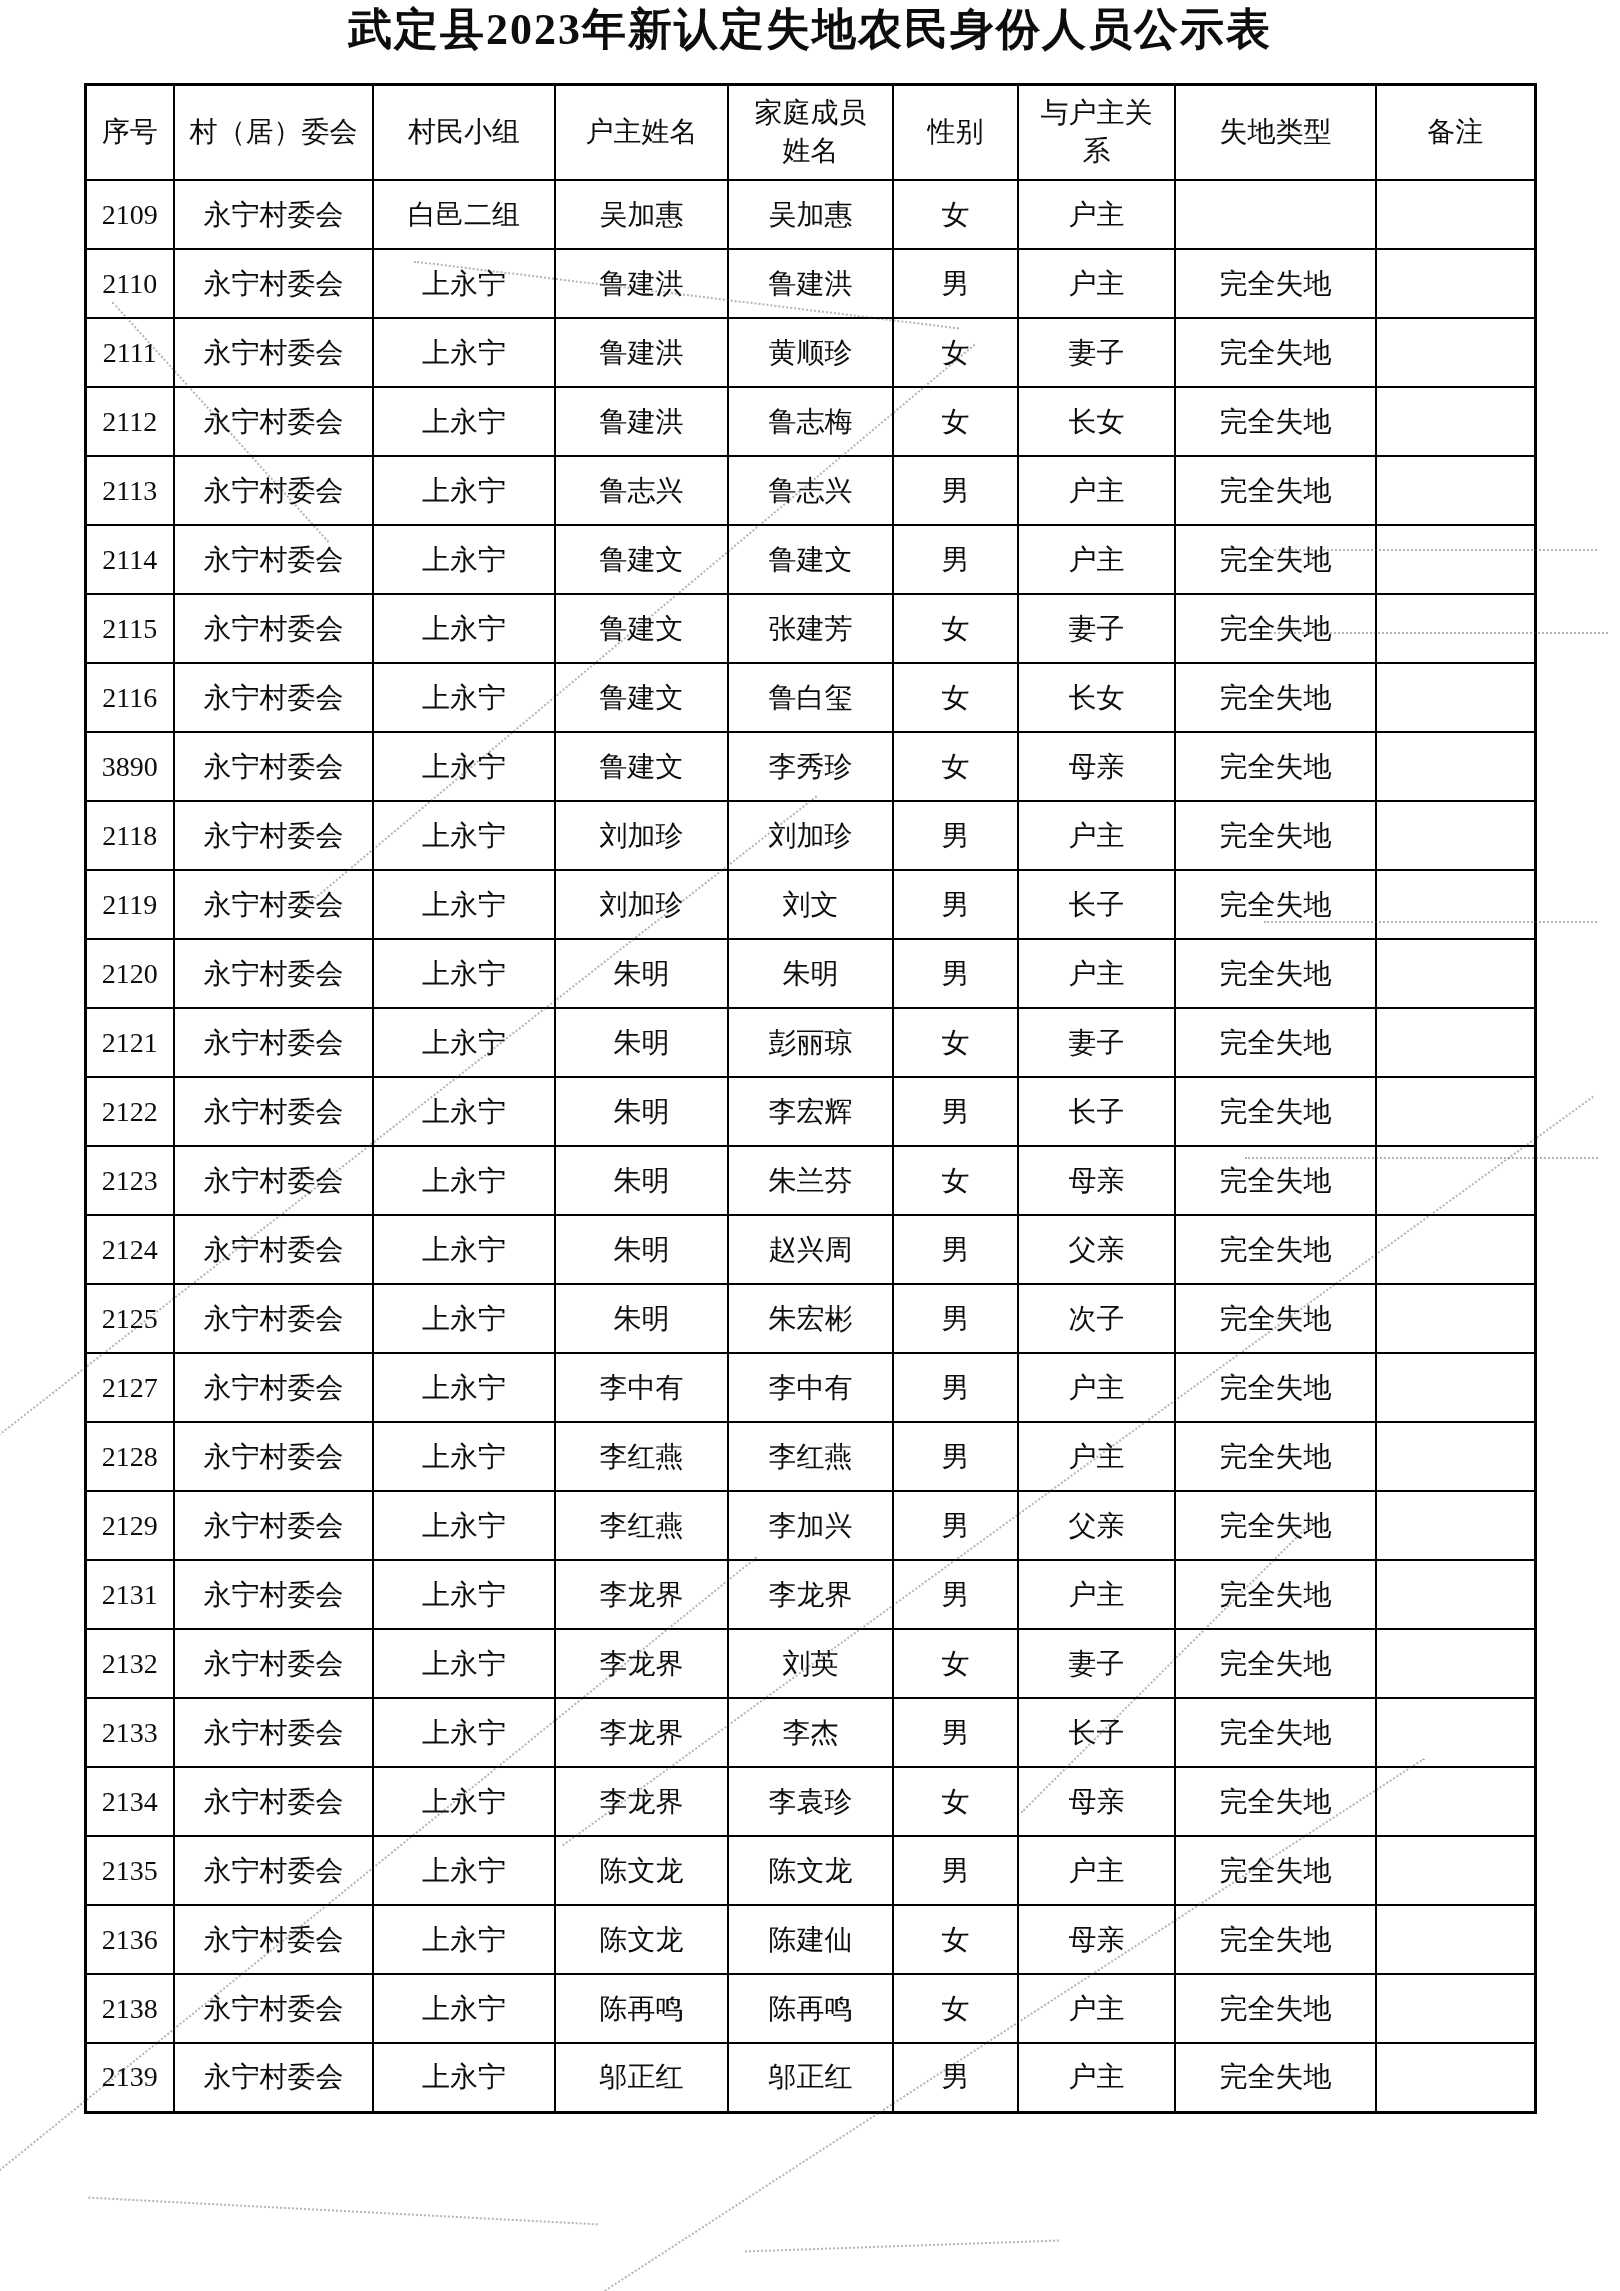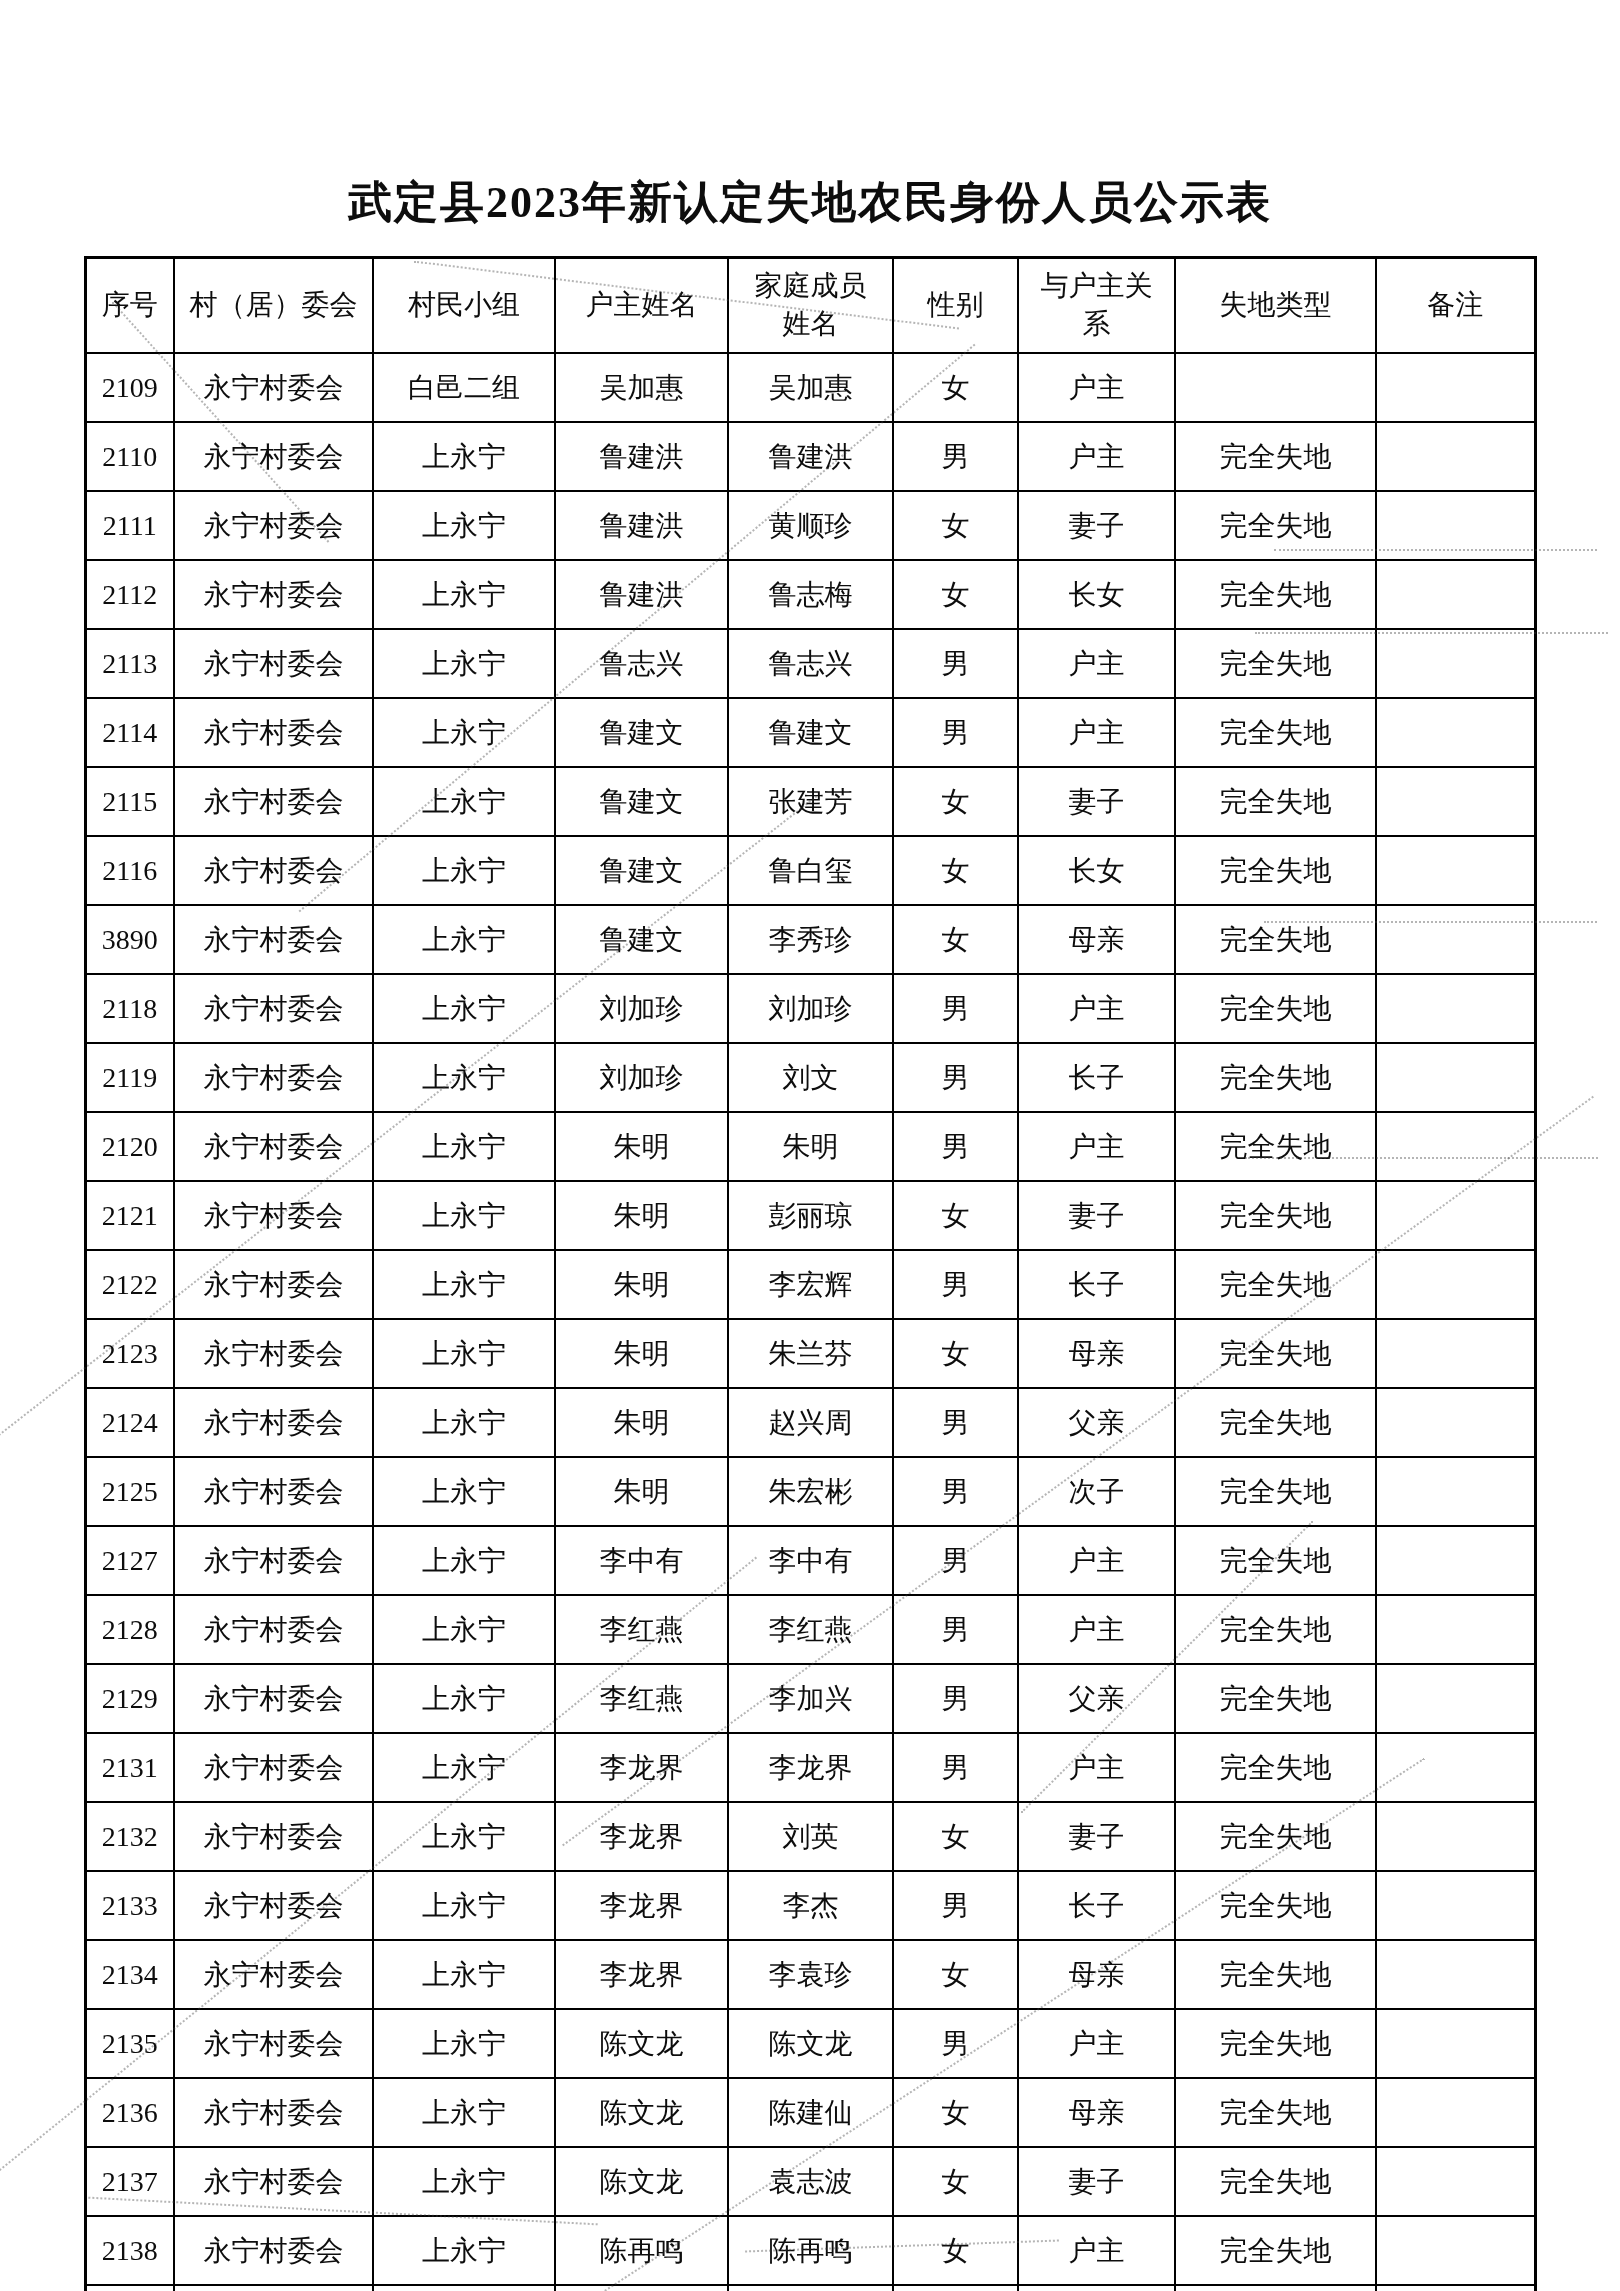--- a/index.html
+++ b/index.html
@@ -6,21 +6,20 @@
   .page{
     position:relative;
     width:1620px;height:2292px;
     background:#ffffff;
     overflow:hidden;
     font-family:"Liberation Serif","DejaVu Serif",serif;
     color:#111;
   }
   .doc-title{
     margin:0;
-    padding-top:173px;
     text-align:center;
     font-size:44px;
     font-weight:bold;
     letter-spacing:2px;
     color:#0d0d0d;
   }
   table.notice{
     margin:23.5px auto 0 auto;
     width:1450px;
     border-collapse:collapse;
@@ -366,31 +365,20 @@
           <td>永宁村委会</td>
           <td>上永宁</td>
           <td>陈文龙</td>
           <td>陈建仙</td>
           <td>女</td>
           <td>母亲</td>
           <td>完全失地</td>
           <td></td>
         </tr>
         <tr>
-          <td>2137</td>
-          <td>永宁村委会</td>
-          <td>上永宁</td>
-          <td>陈文龙</td>
-          <td>袁志波</td>
-          <td>女</td>
-          <td>妻子</td>
-          <td>完全失地</td>
-          <td></td>
-        </tr>
-        <tr>
           <td>2138</td>
           <td>永宁村委会</td>
           <td>上永宁</td>
           <td>陈再鸣</td>
           <td>陈再鸣</td>
           <td>女</td>
           <td>户主</td>
           <td>完全失地</td>
           <td></td>
         </tr>

